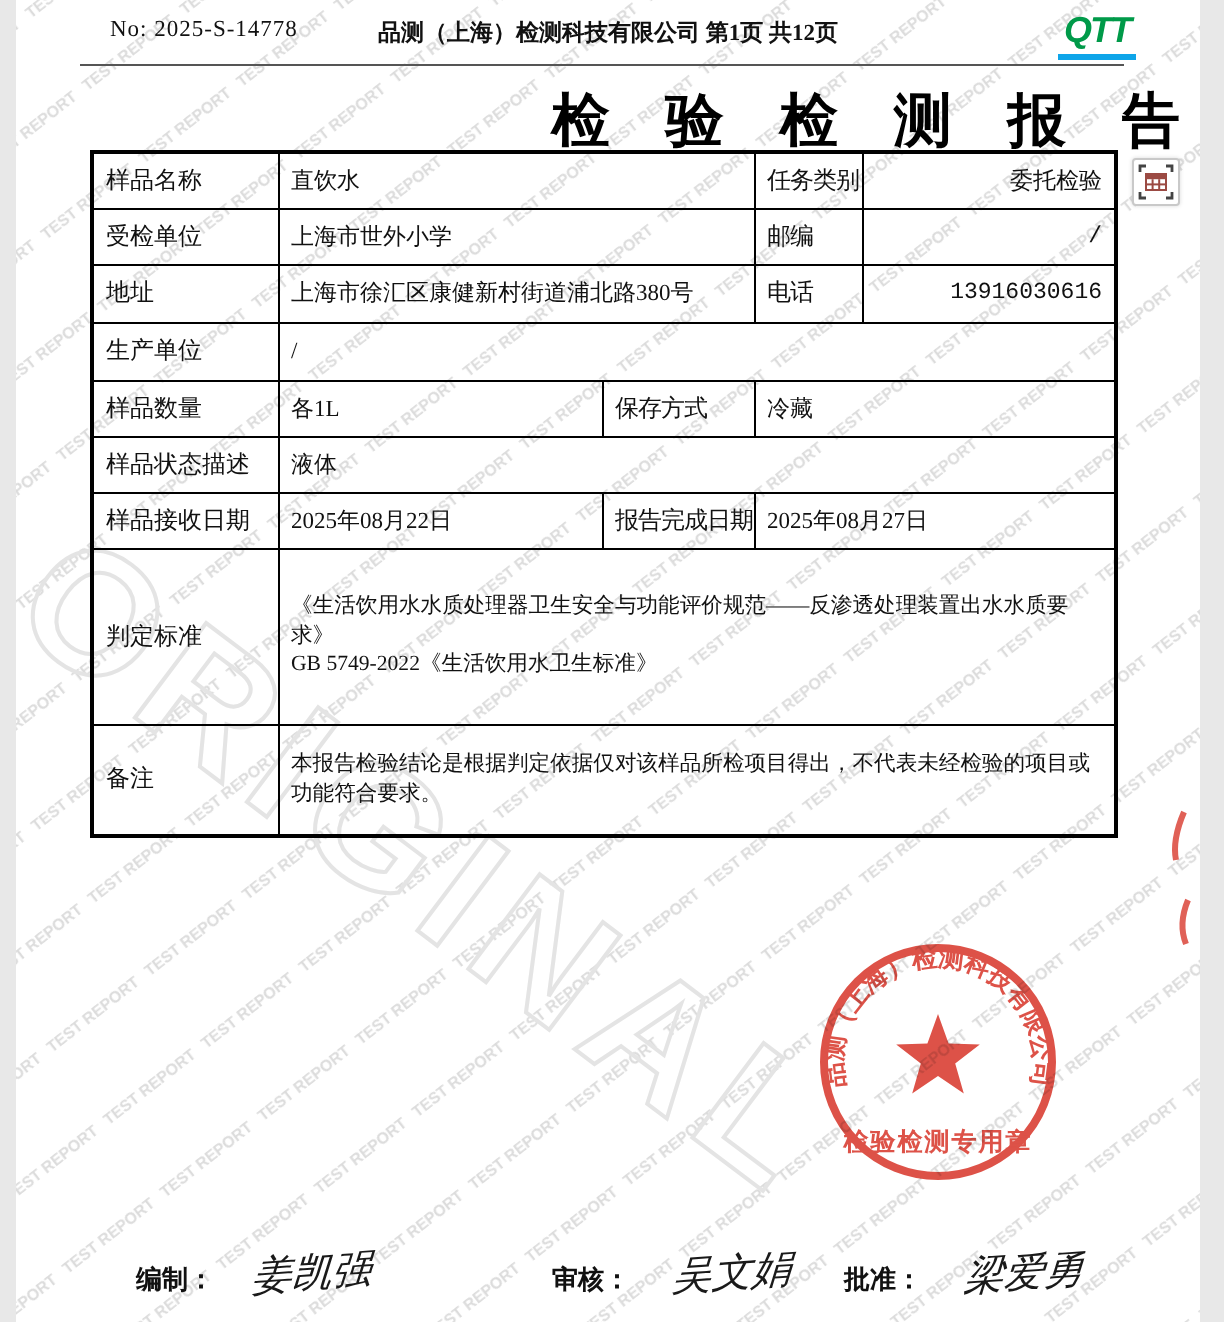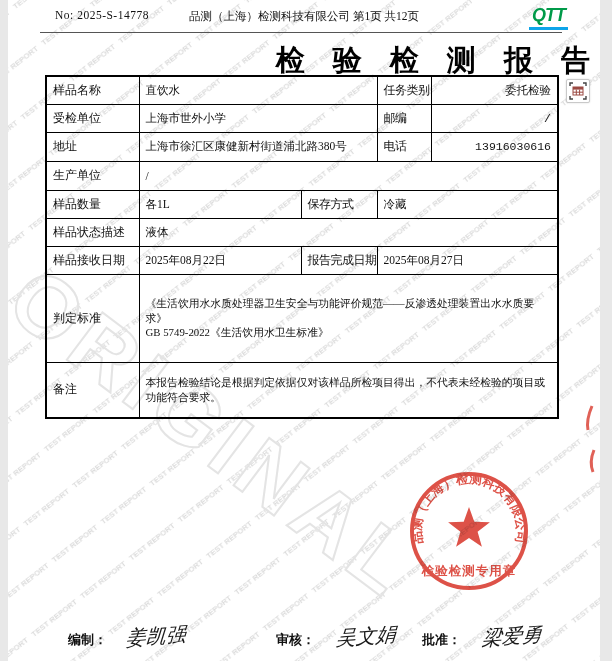--- a/index.html
+++ b/index.html
@@ -21,21 +21,21 @@
   .wm-large {
     position:absolute; left:42px; top:248px; z-index:0;
     font-family:"Liberation Sans","DejaVu Sans",sans-serif;
     font-weight:bold; font-size:86px; letter-spacing:8px;
     color:transparent; -webkit-text-stroke:2px #e4e4e4;
     transform:rotate(37deg); transform-origin:left top;
     white-space:nowrap; pointer-events:none;
   }
   .content { position:relative; z-index:1; }
   .hdr-no { position:absolute; left:47px; top:9px; font-size:11.5px; letter-spacing:.5px; }
-  .hdr-center { position:absolute; left:0; right:0; top:9px; text-align:center; font-size:11.5px; }
+  .hdr-center { position:absolute; left:0; right:0; top:9px; text-align:center; font-size:11.5px;font-weight:bold; }
   .logo {
     position:absolute; right:32px; top:5px;
     font-family:"Liberation Sans","DejaVu Sans",sans-serif;
     font-weight:bold; font-style:italic; font-size:18px; letter-spacing:-1px;
     color:#009a49; border-bottom:3px solid #0ea5e9; padding:0 3px 1px 3px;
   }
   .rule { position:absolute; left:32px; right:38px; top:32px; height:1px; background:#555; }
   .title {
     position:absolute; left:0; right:0; top:41px; text-align:right;
     font-family:Liberation Sans, sans-serif;

